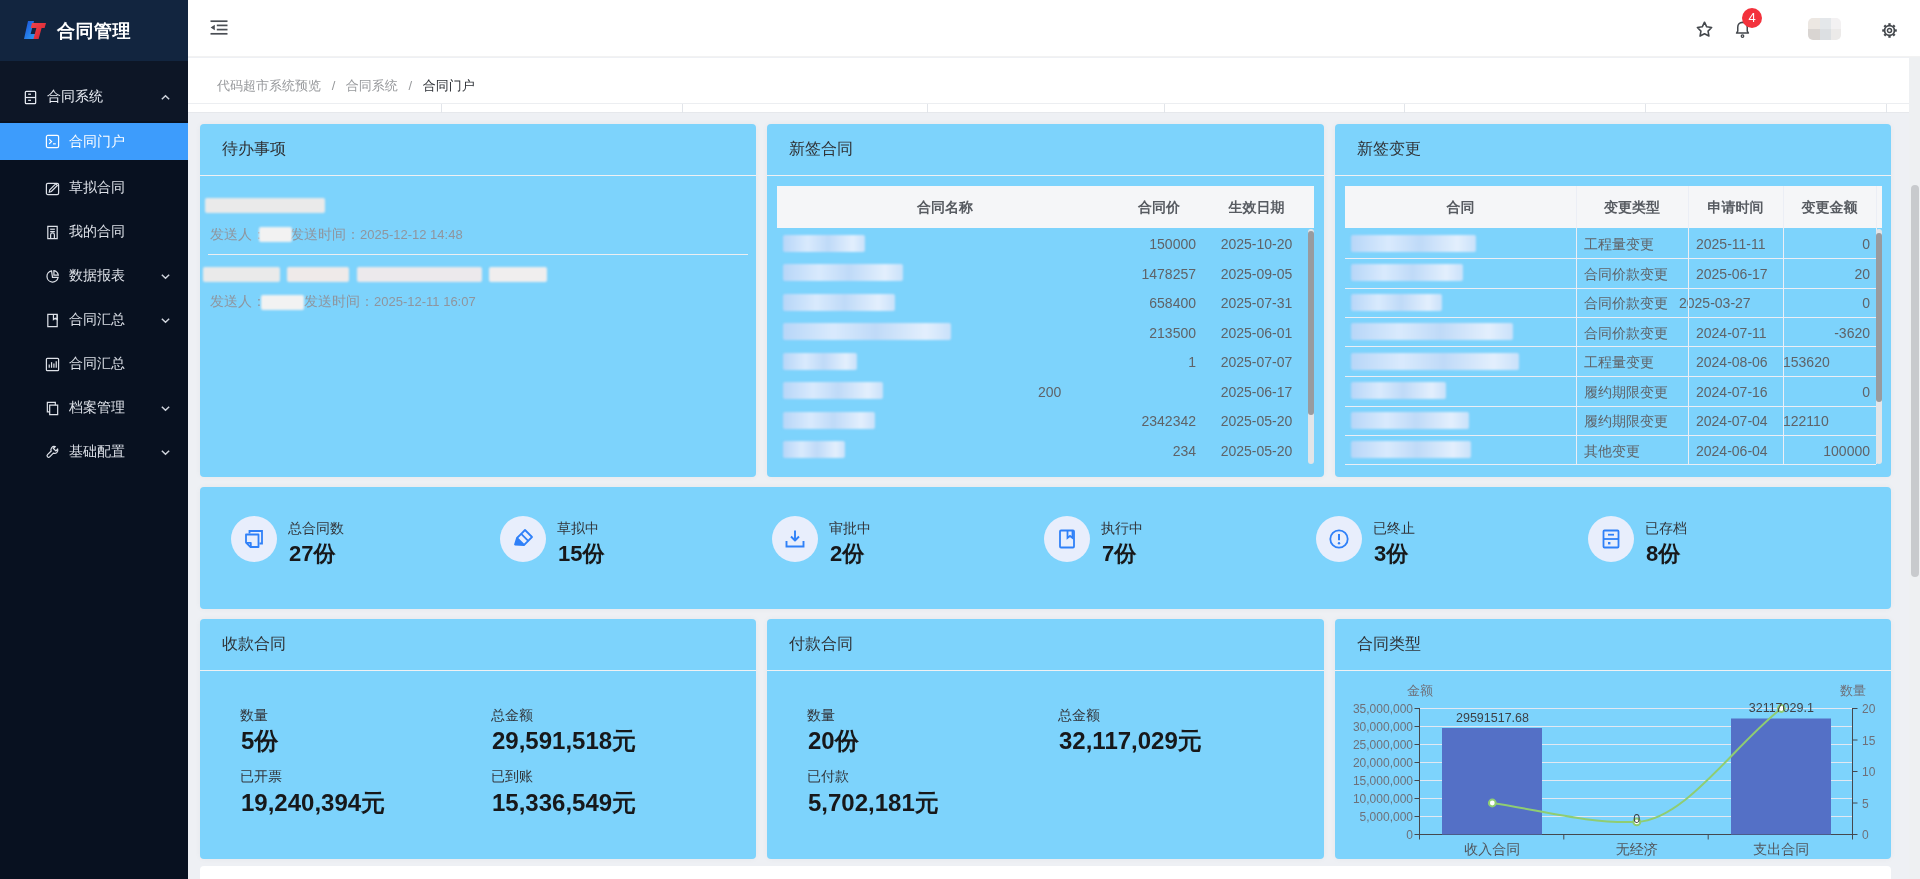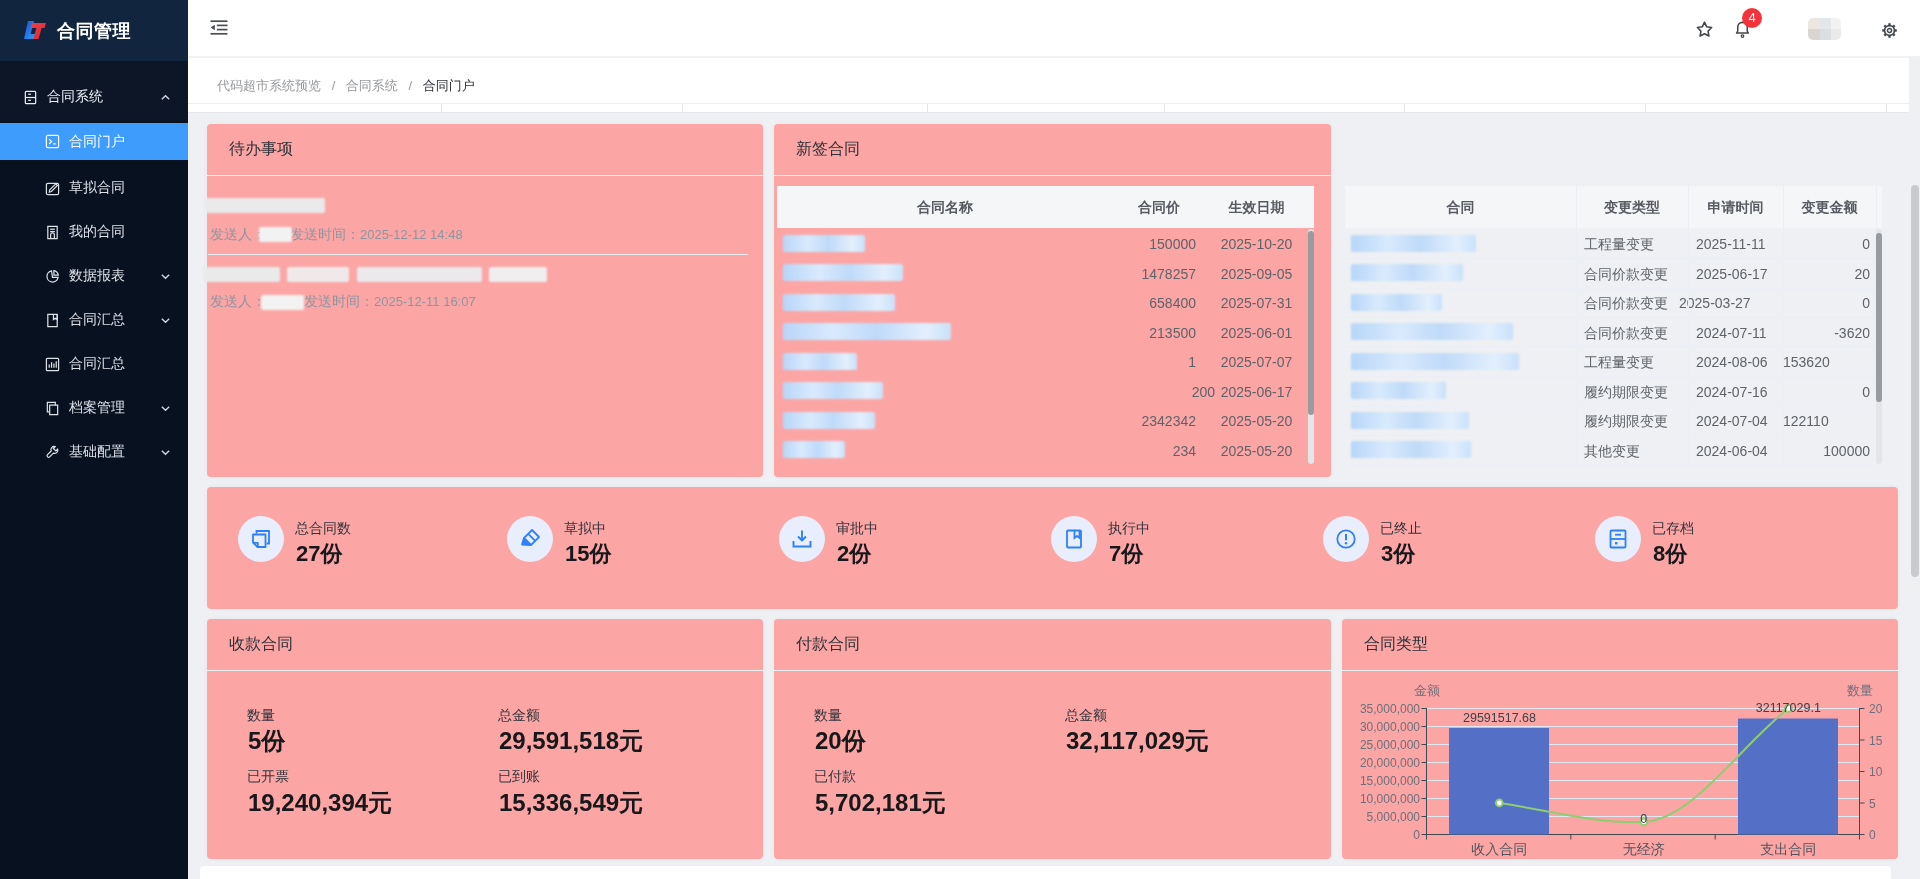--- a/index.html
+++ b/index.html
@@ -24,21 +24,21 @@
 .logo{left:0;top:0;width:188px;height:61px;background:#12253f;display:flex;align-items:center;padding-left:22px;}
 .logo span{color:#fff;font-size:18px;font-weight:bold;margin-left:9px;letter-spacing:0.5px;}
 .menu-item{position:absolute;left:0;width:188px;height:44px;display:flex;align-items:center;color:#dde1e8;font-size:14px;}
 .menu-item .txt{margin-left:9px;}
 .menu-item svg{flex:0 0 auto;}
 .mi-group{padding-left:23px;height:56px;}
 .mi-sub{padding-left:45px;}
 .mi-active{background:#3d9cfc;color:#fff;height:37px;}
 .chev{position:absolute;right:17px;}
 
-.card{background:#fca5a5;border-radius:4px;box-shadow:0 0 6px rgba(0,0,0,0.04);margin-left:7px;}
+.card{background:#7dd3fc;border-radius:4px;box-shadow:0 0 6px rgba(0,0,0,0.04);}
 .card-h{height:52px;border-bottom:1px solid #f0f1f3;display:flex;align-items:center;padding-left:22px;font-size:16px;color:#2f3236;}
 .c1{left:200px;top:124px;width:556px;height:353px;}
 .c2{left:767px;top:124px;width:557px;height:353px;}
 .c3{left:1335px;top:124px;width:556px;height:353px;}
 .stats{left:200px;top:487px;width:1691px;height:122px;}
 .b1{left:200px;top:619px;width:556px;height:240px;}
 .b2{left:767px;top:619px;width:557px;height:240px;}
 .b3{left:1335px;top:619px;width:556px;height:240px;}
 .peek{left:200px;top:866px;width:1691px;height:13px;background:#fff;border-radius:4px 4px 0 0;}
 
@@ -263,31 +263,34 @@
   <div class="blur-b" style="left:783px;top:294px;width:112px;"></div>
   <div class="tcell" style="left:1095px;top:295px;width:101px;text-align:right;">658400</div>
   <div class="tcell" style="left:1205px;top:295px;width:103px;text-align:center;">2025-07-31</div>
   <div class="blur-b" style="left:783px;top:323px;width:168px;"></div>
   <div class="tcell" style="left:1095px;top:325px;width:101px;text-align:right;">213500</div>
   <div class="tcell" style="left:1205px;top:325px;width:103px;text-align:center;">2025-06-01</div>
   <div class="blur-b" style="left:783px;top:353px;width:74px;"></div>
   <div class="tcell" style="left:1095px;top:354px;width:101px;text-align:right;">1</div>
   <div class="tcell" style="left:1205px;top:354px;width:103px;text-align:center;">2025-07-07</div>
   <div class="blur-b" style="left:783px;top:382px;width:100px;"></div>
-  <div class="tcell" style="left:1114px;top:384px;width:101px;text-align:right;">200</div>
+  <div class="tcell" style="left:1038px;top:384px;width:101px;">200</div>
   <div class="tcell" style="left:1205px;top:384px;width:103px;text-align:center;">2025-06-17</div>
   <div class="blur-b" style="left:783px;top:412px;width:92px;"></div>
   <div class="tcell" style="left:1095px;top:413px;width:101px;text-align:right;">2342342</div>
   <div class="tcell" style="left:1205px;top:413px;width:103px;text-align:center;">2025-05-20</div>
   <div class="blur-b" style="left:783px;top:441px;width:62px;"></div>
   <div class="tcell" style="left:1095px;top:443px;width:101px;text-align:right;">234</div>
   <div class="tcell" style="left:1205px;top:443px;width:103px;text-align:center;">2025-05-20</div>
   <div class="sbar" style="left:1308px;top:229px;height:235px;"></div>
   <div class="sthumb" style="left:1308px;top:231px;height:184px;"></div>
 
+  <div class="abs card c3">
+      <div class="card-h">新签变更</div>
+    </div>
 
   <div class="abs" style="left:1345px;top:186px;width:537px;height:42px;background:#f5f6f8;"></div>
   <div class="tbl-hcell" style="left:1345px;top:199px;width:231px;">合同</div>
   <div class="tbl-hcell" style="left:1576px;top:199px;width:112px;">变更类型</div>
   <div class="tbl-hcell" style="left:1688px;top:199px;width:95px;">申请时间</div>
   <div class="tbl-hcell" style="left:1783px;top:199px;width:93px;">变更金额</div>
   <div id="t3rows"></div>
   <div class="divline" style="left:1345px;top:258px;width:531px;background:#ebeef5;"></div>
   <div class="blur-b" style="left:1351px;top:235px;width:125px;"></div>
   <div class="tcell" style="left:1584px;top:236px;width:104px;">工程量变更</div>

